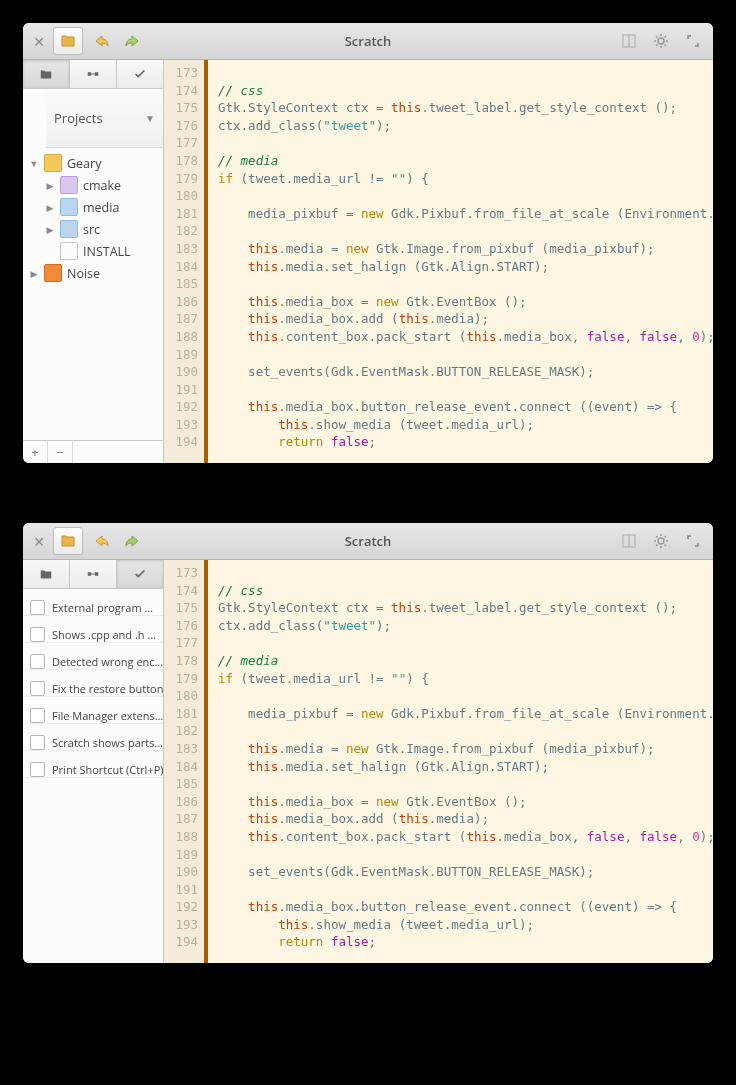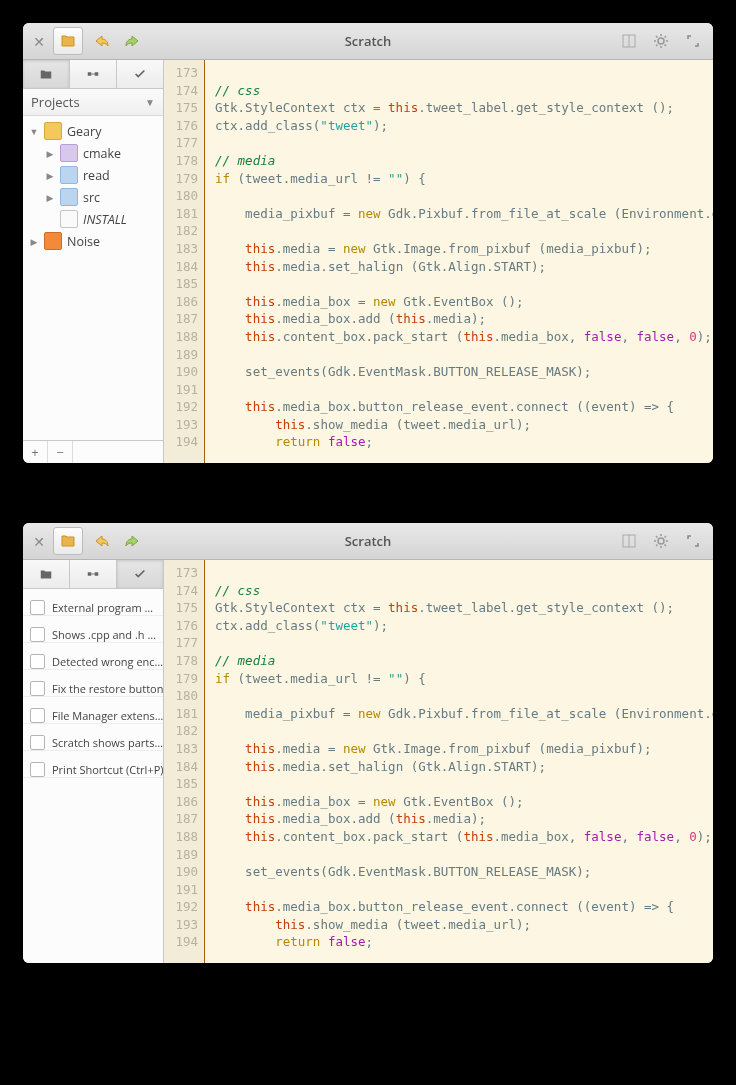--- a/index.html
+++ b/index.html
@@ -14,38 +14,38 @@
 .tb-btn.framed{background:linear-gradient(#fdfdfd,#eaeaea);border:1px solid #bcbcbc;}
 .tb-btn svg{width:16px;height:16px;}
 .close-x{font-size:14px;color:#888;width:20px;text-align:center;}
 .body{display:flex;flex:1;min-height:0;}
 .sidebar{width:140px;background:#fcfcfc;border-right:1px solid #c8c8c8;display:flex;flex-direction:column;}
 .side-tabs{display:flex;height:28px;border-bottom:1px solid #c8c8c8;}
 .side-tab{flex:1;display:flex;align-items:center;justify-content:center;border-right:1px solid #c8c8c8;background:linear-gradient(#f8f8f8,#ececec);}
 .side-tab:last-child{border-right:none;}
 .side-tab.active{background:linear-gradient(#e6e6e6,#d8d8d8);box-shadow:inset 0 1px 3px rgba(0,0,0,.15);}
 .side-tab svg{width:14px;height:14px;}
-.panel-header{height:26px;display:flex;align-items:center;justify-content:space-between;padding:0 8px;border-bottom:1px solid #d8d8d8;background:linear-gradient(#fbfbfb,#f0f0f0);color:#555;}
+.panel-header{height:26px;display:flex;align-items:center;justify-content:space-between;padding:16px 8px;border-bottom:1px solid #d8d8d8;background:linear-gradient(#fbfbfb,#f0f0f0);color:#555;margin-left:23px;}
 .panel-header .chev{color:#888;font-size:10px;}
 .tree{flex:1;overflow:auto;padding:4px 0;}
 .tree-row{display:flex;align-items:center;height:22px;padding-right:6px;font-size:12.5px;color:#444;gap:5px;}
 .tree-row .exp{width:10px;text-align:center;color:#888;font-size:9px;}
 .tree-row .ico{width:16px;height:16px;display:flex;align-items:center;justify-content:center;border-radius:2px;}
 .ico.proj{background:#f3c95d;border:1px solid #d7a93c;}
 .ico.folder{background:#bcd5ef;border:1px solid #93b8de;}
 .ico.folder.purple{background:#d7c8ec;border:1px solid #b99edb;}
 .ico.file{background:#fafafa;border:1px solid #c5c5c5;}
 .ico.app{background:#f28a3a;border:1px solid #d06d20;}
 .side-footer{height:22px;border-top:1px solid #c8c8c8;display:flex;align-items:center;}
 .side-footer span{width:24px;text-align:center;color:#777;border-right:1px solid #dcdcdc;height:100%;line-height:22px;}
 .checklist{flex:1;overflow:auto;}
 .check-row{display:flex;align-items:flex-end;gap:7px;height:26px;padding:0 7px;border-bottom:1px solid #eee;font-size:11px;color:#444;white-space:nowrap;overflow:hidden;text-overflow:ellipsis;}
 .check-row .cb{width:13px;height:13px;border:1px solid #b5b5b5;border-radius:2px;background:#fff;flex-shrink:0;}
 .editor{flex:1;display:flex;min-width:0;background:#fdf6e3;font-family:"Droid Sans Mono","DejaVu Sans Mono",monospace;font-size:12.5px;line-height:17.6px;}
-.gutter{width:34px;background:#f3ecd9;color:#b8b19a;text-align:right;padding:4px 6px 4px 0;border-right:1px solid #a16207;white-space:pre;}
+.gutter{width:34px;background:#f3ecd9;color:#b8b19a;text-align:right;padding:4px 6px 4px 0;border-right:4px solid #a16207;white-space:pre;}
 .code{flex:1;padding:4px 0 4px 10px;white-space:pre;color:#657b83;overflow:hidden;}
 .c-comment{color:#15803d;font-style:italic;}
 .c-kw{color:#b58900;}
 .c-this{color:#c2410c;}
 .c-str{color:#2aa198;}
 .c-bool{color:#a21caf;}
 .c-num{color:#d33682;}
 </style>
 </head>
 <body>
@@ -134,28 +134,28 @@
               <span>Geary</span>
             </div>
             <div class="tree-row" style="padding-left: 22px;">
               <span class="exp">▶</span>
               <span class="ico folder purple"></span>
               <span>cmake</span>
             </div>
             <div class="tree-row" style="padding-left: 22px;">
               <span class="exp">▶</span>
               <span class="ico folder"></span>
-              <span>read</span>
+              <span>media</span>
             </div>
             <div class="tree-row" style="padding-left: 22px;">
               <span class="exp">▶</span>
               <span class="ico folder"></span>
               <span>src</span>
             </div>
-            <div class="tree-row" style="padding-left: 22px; font-style: italic;">
+            <div class="tree-row" style="padding-left: 22px;">
               <span class="exp"></span>
               <span class="ico file"></span>
               <span>INSTALL</span>
             </div>
             <div class="tree-row" style="padding-left: 6px;">
               <span class="exp">▶</span>
               <span class="ico app"></span>
               <span>Noise</span>
             </div>
           </div>

